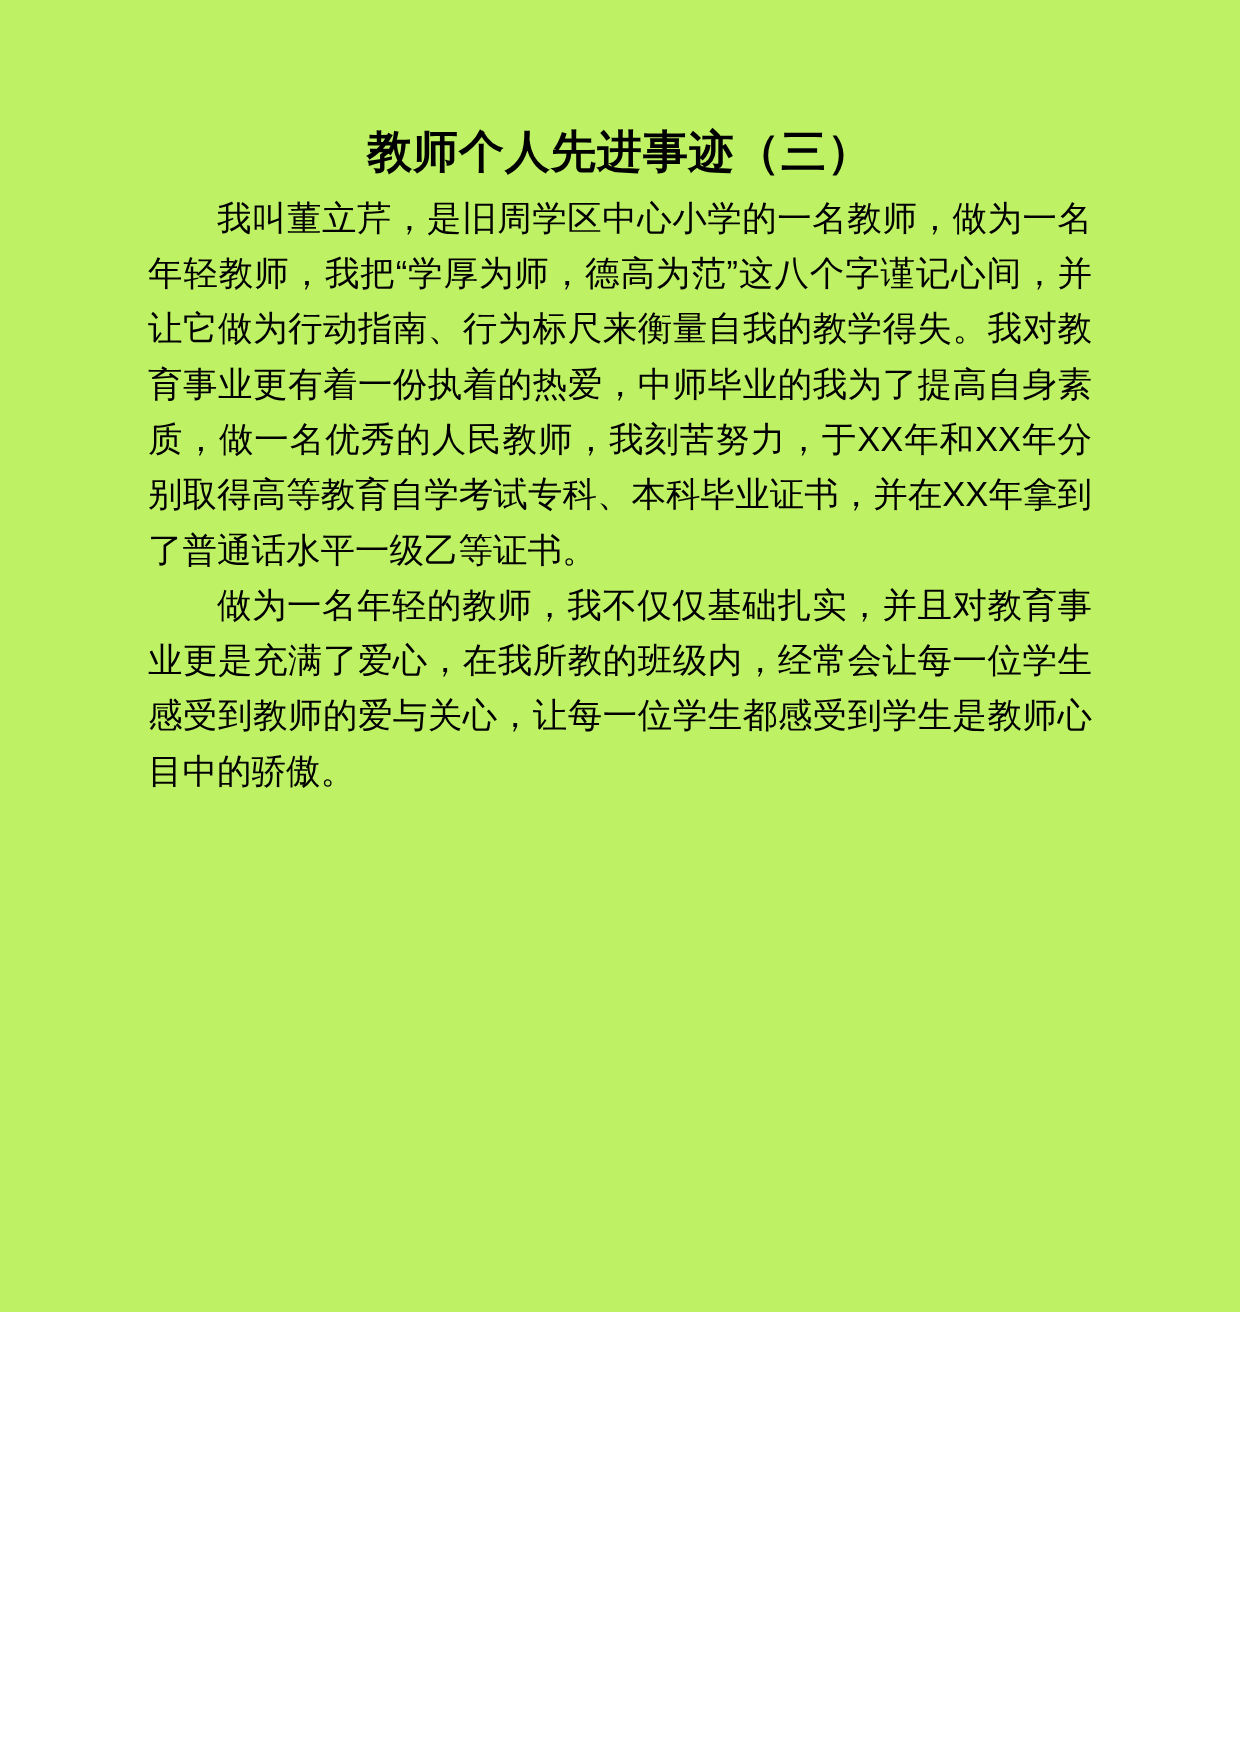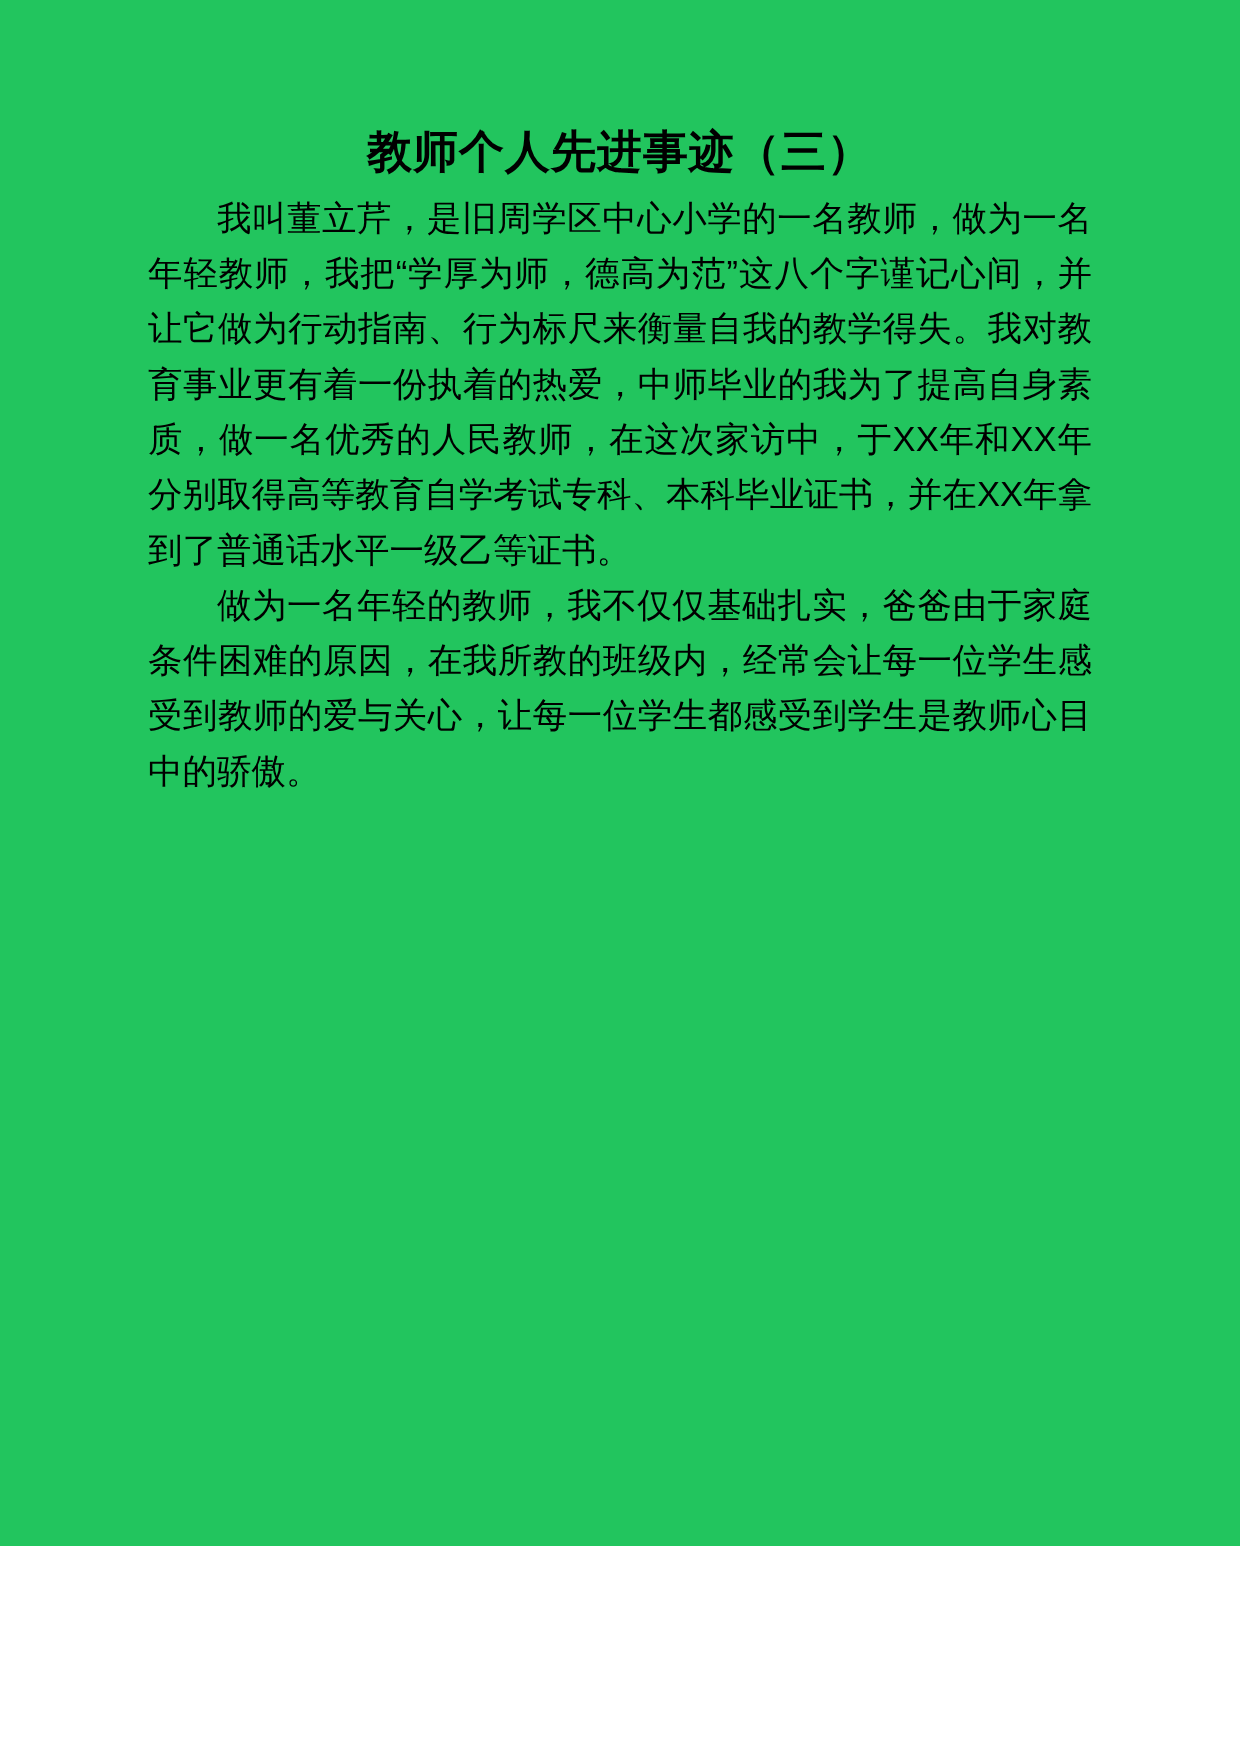--- a/index.html
+++ b/index.html
@@ -10,22 +10,22 @@
   body {
     width: 1240px;
     height: 1754px;
     font-family: "Liberation Sans", "DejaVu Sans", sans-serif;
     color: #000000;
     overflow: hidden;
   }
   .page {
     position: relative;
     width: 1240px;
-    height: 1546px;
-    background: #22c55e;
+    height: 1312px;
+    background: #bef264;
     box-sizing: border-box;
     padding: 0;
   }
   .doc-body {
     position: absolute;
     left: 148px;
     top: 122px;
     width: 944px;
   }
   .doc-title {
@@ -53,16 +53,16 @@
   .doc-para.last-full {
     text-align-last: justify;
   }
 </style>
 </head>
 <body>
 
 <div class="page">
   <div class="doc-body">
     <h1 class="doc-title">教师个人先进事迹（三）</h1>
-    <p class="doc-para">我叫董立芹，是旧周学区中心小学的一名教师，做为一名年轻教师，我把“学厚为师，德高为范”这八个字谨记心间，并让它做为行动指南、行为标尺来衡量自我的教学得失。我对教育事业更有着一份执着的热爱，中师毕业的我为了提高自身素质，做一名优秀的人民教师，在这次家访中，于XX年和XX年分别取得高等教育自学考试专科、本科毕业证书，并在XX年拿到了普通话水平一级乙等证书。</p>
-    <p class="doc-para">做为一名年轻的教师，我不仅仅基础扎实，爸爸由于家庭条件困难的原因，在我所教的班级内，经常会让每一位学生感受到教师的爱与关心，让每一位学生都感受到学生是教师心目中的骄傲。</p>
+    <p class="doc-para">我叫董立芹，是旧周学区中心小学的一名教师，做为一名年轻教师，我把“学厚为师，德高为范”这八个字谨记心间，并让它做为行动指南、行为标尺来衡量自我的教学得失。我对教育事业更有着一份执着的热爱，中师毕业的我为了提高自身素质，做一名优秀的人民教师，我刻苦努力，于XX年和XX年分别取得高等教育自学考试专科、本科毕业证书，并在XX年拿到了普通话水平一级乙等证书。</p>
+    <p class="doc-para">做为一名年轻的教师，我不仅仅基础扎实，并且对教育事业更是充满了爱心，在我所教的班级内，经常会让每一位学生感受到教师的爱与关心，让每一位学生都感受到学生是教师心目中的骄傲。</p>
   </div>
 </div>
 
 </body></html>

